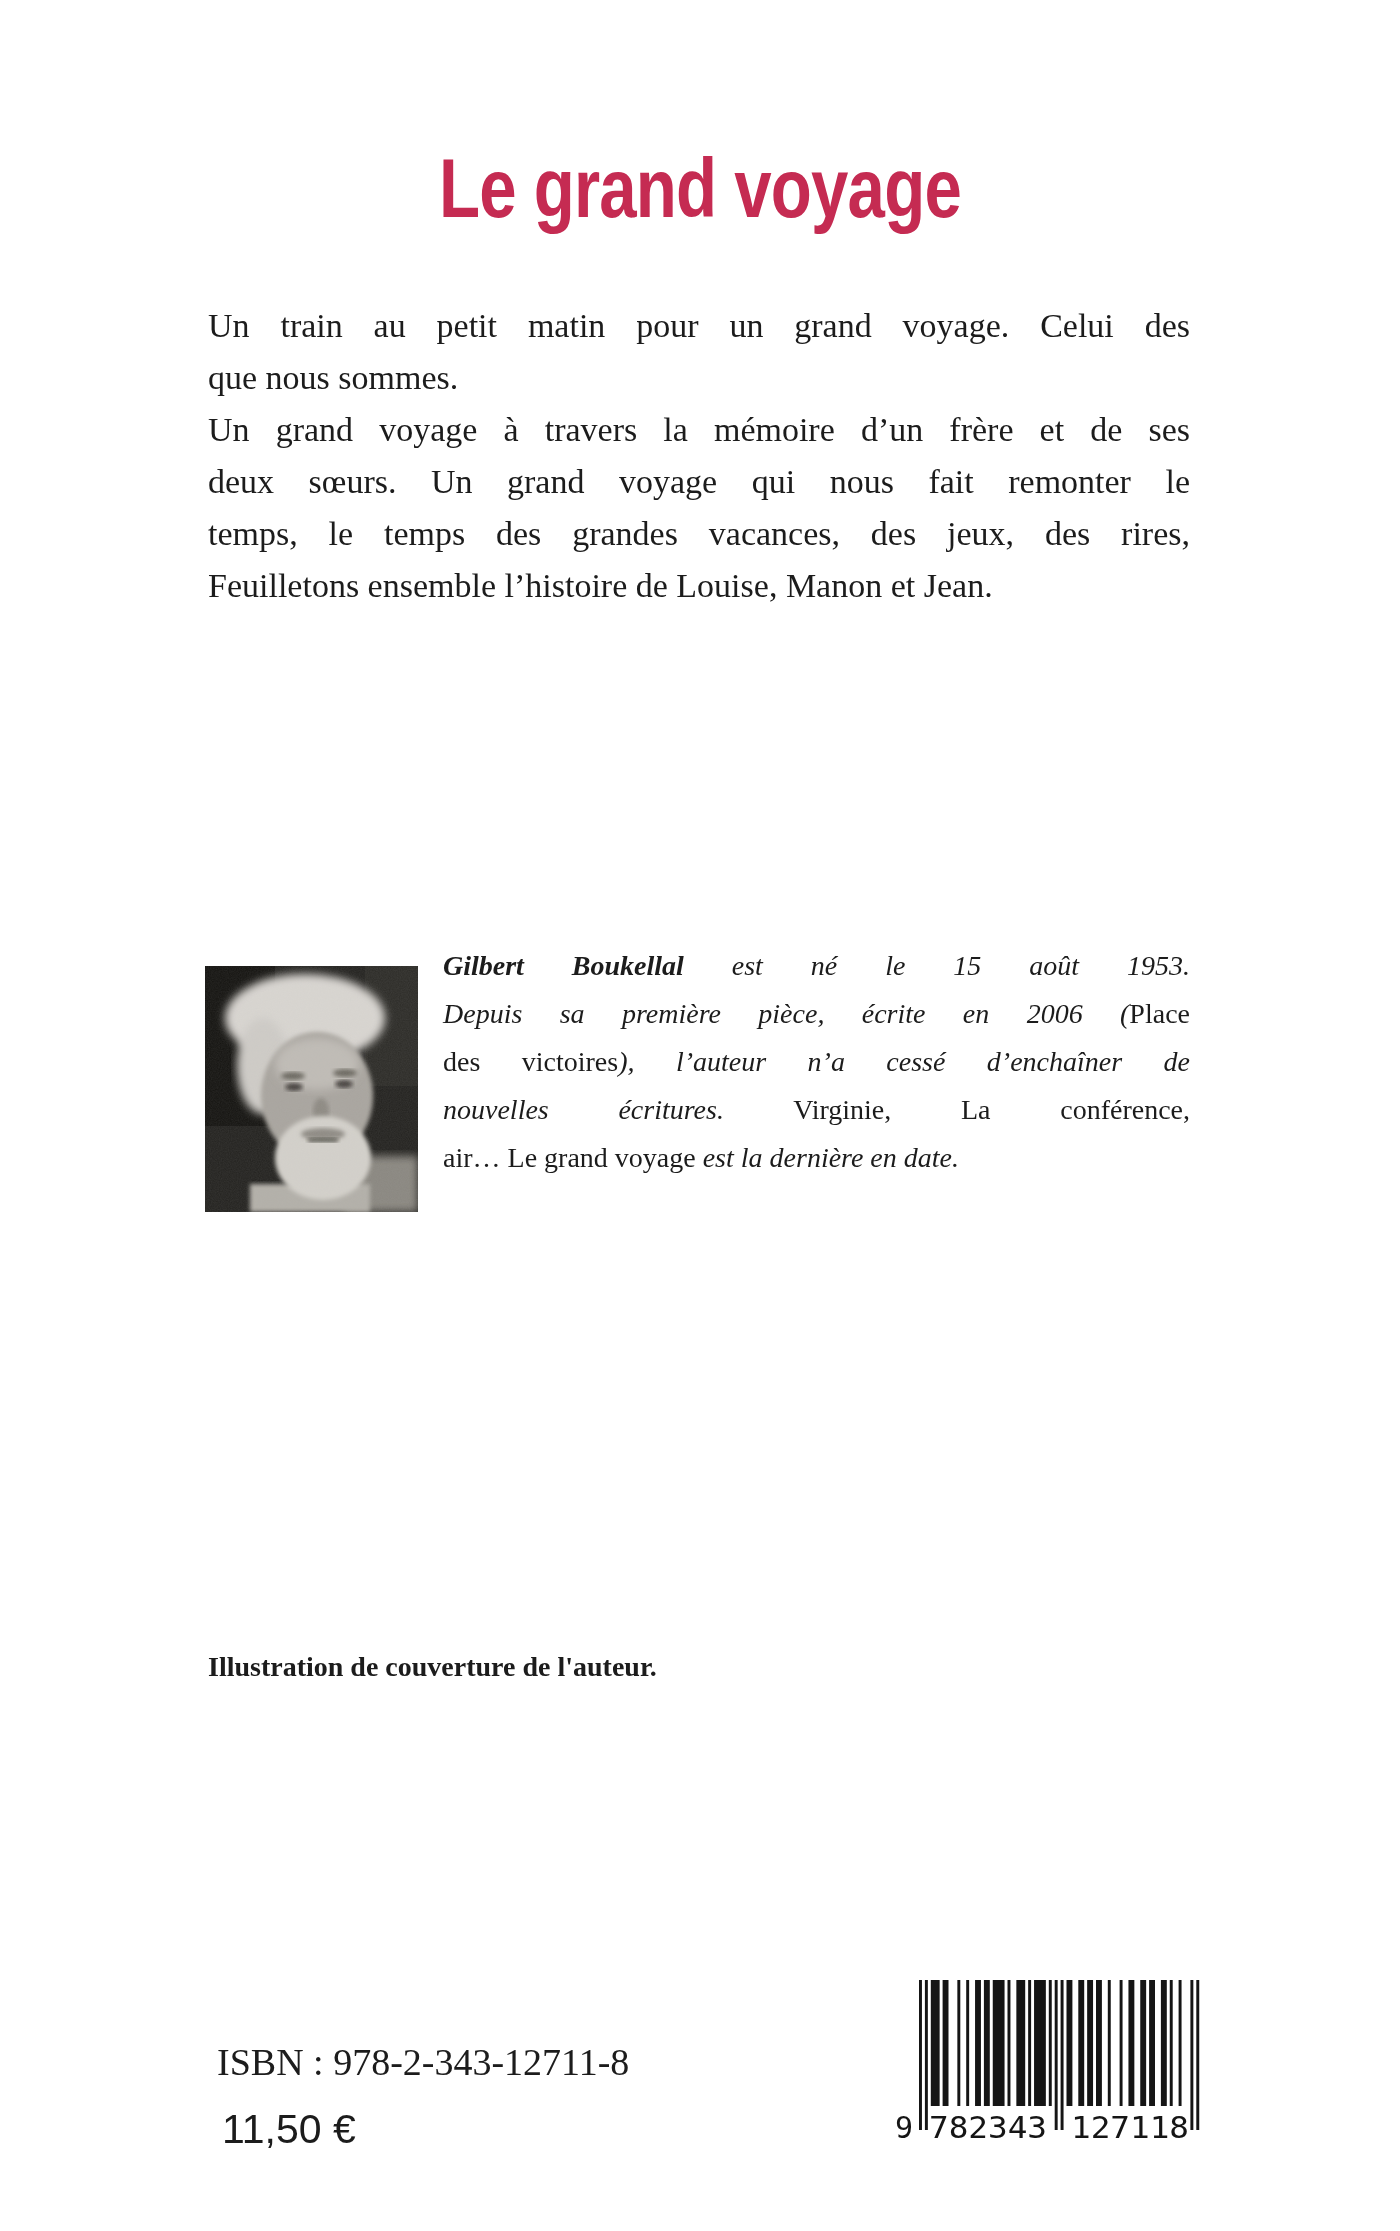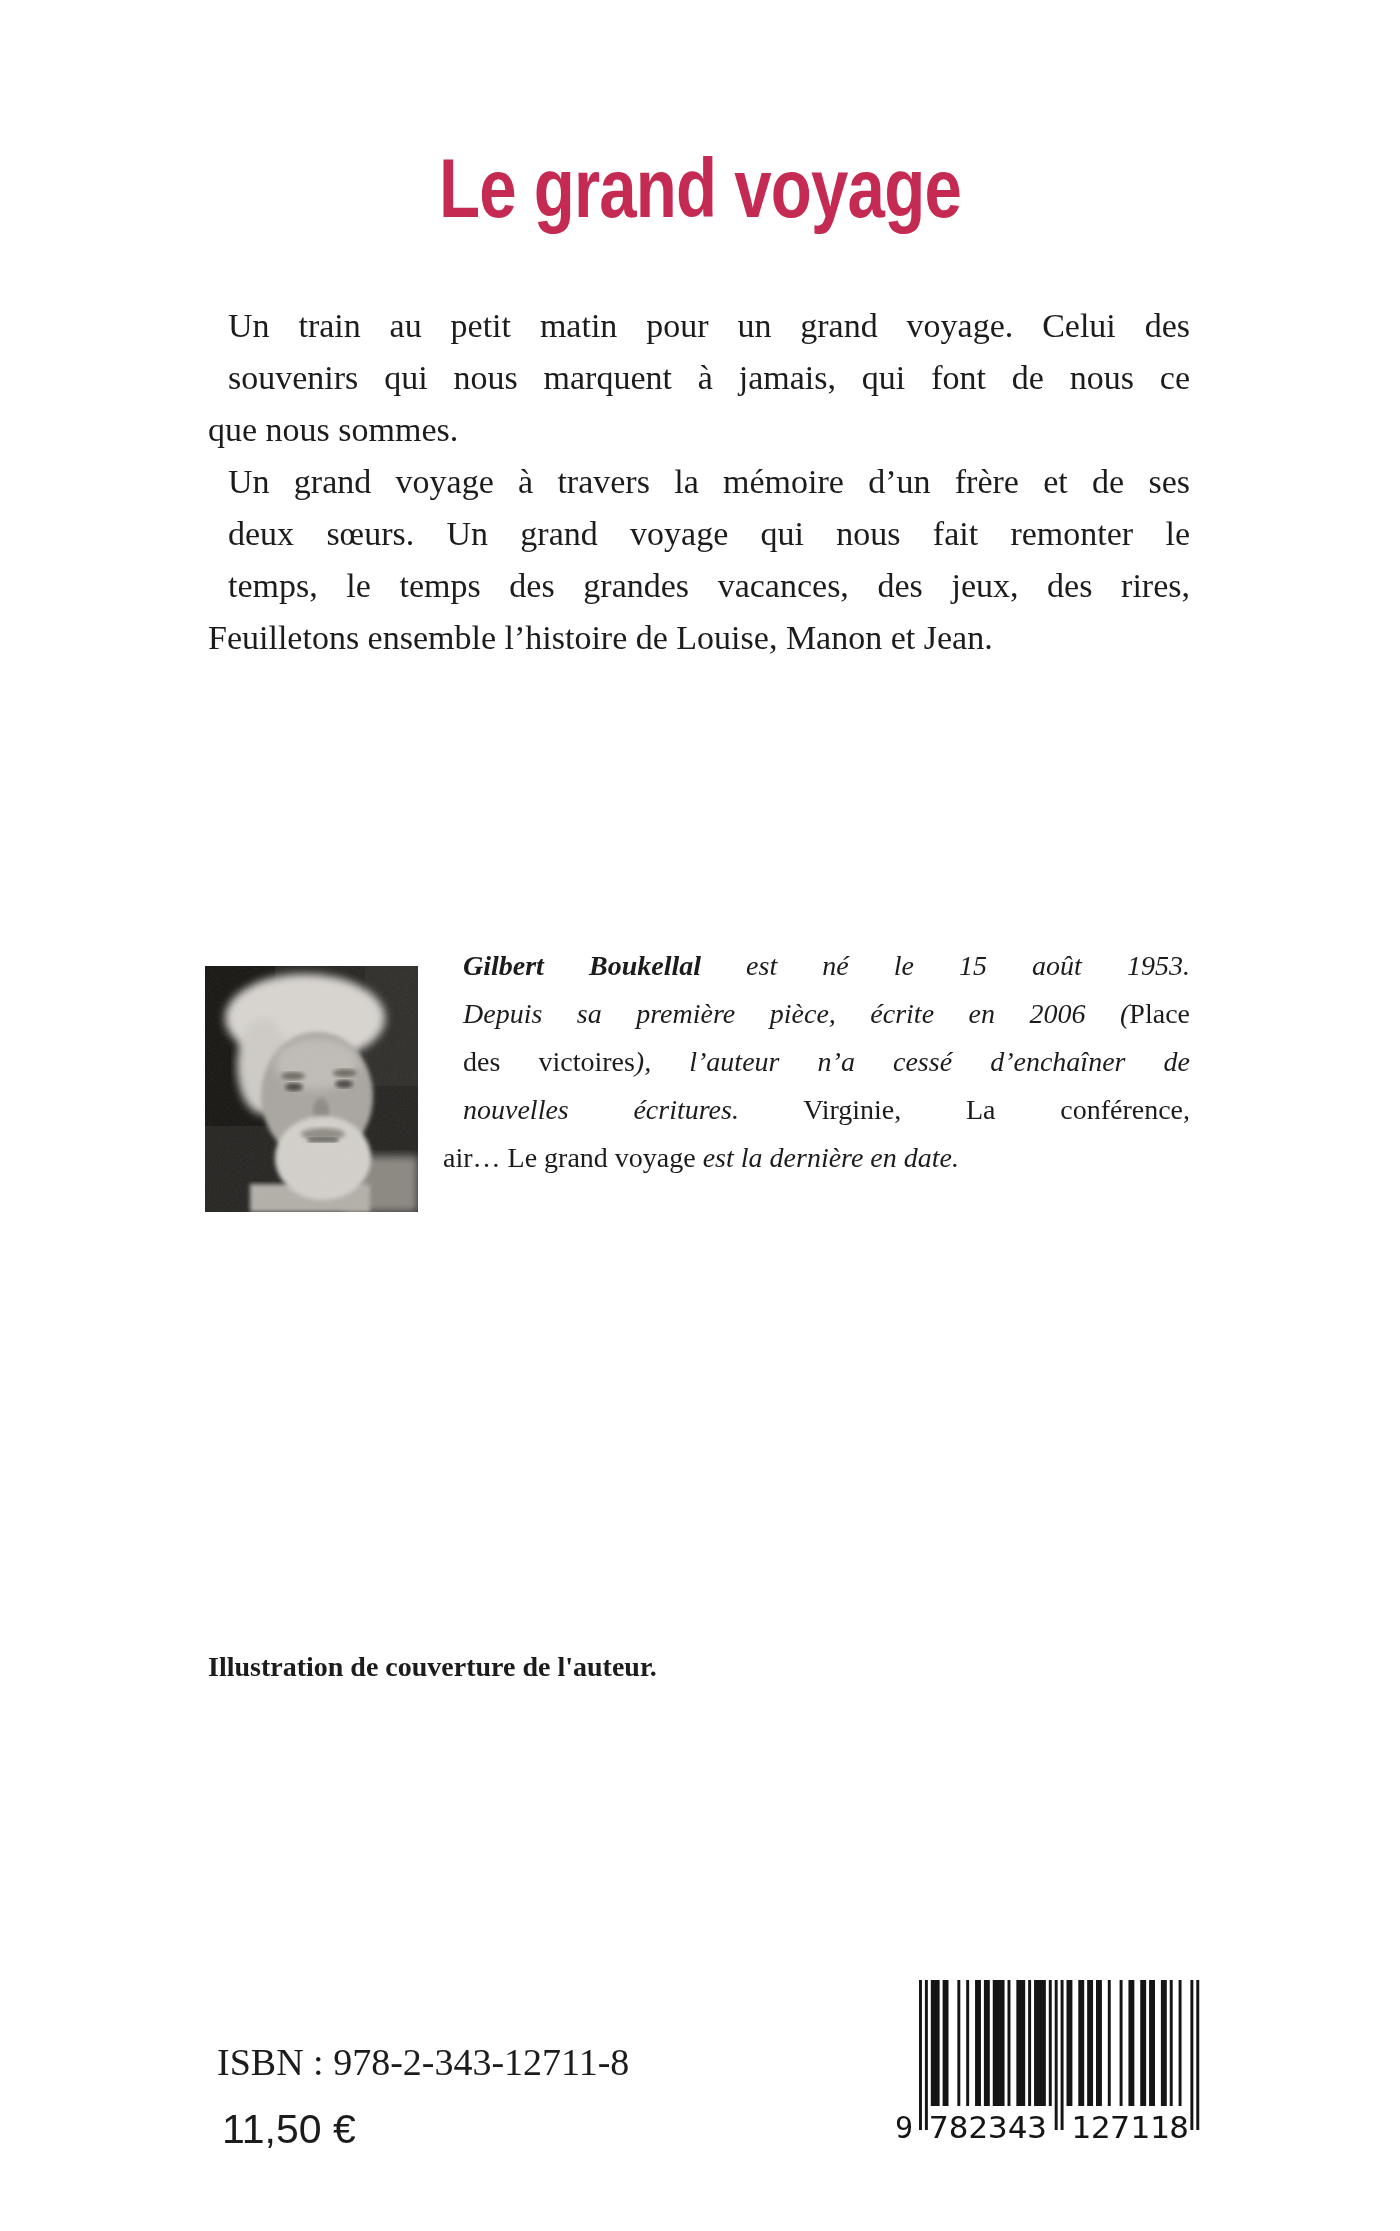--- a/index.html
+++ b/index.html
@@ -11,21 +11,21 @@
     position:absolute;top:146px;left:0;width:100%;margin:0;
     text-align:center;font-family:"Liberation Sans",sans-serif;
     font-weight:bold;font-size:84px;line-height:84px;letter-spacing:-1px;
     transform:scaleX(0.8);transform-origin:50% 50%;
   }
   .synopsis{
     position:absolute;left:208px;top:300px;width:982px;
     font-size:34px;line-height:52px;
   }
   .tline{min-height:1em;}
-  .jl{text-align:justify;text-align-last:justify;margin-left:20px;}
+  .jl{text-align:justify;text-align-last:justify;}
   .author-photo{
     position:absolute;left:205px;top:966px;width:213px;height:246px;
     overflow:hidden;background:#23221f;
   }
   .author-bio{
     position:absolute;left:443px;top:942px;width:747px;
     font-size:28px;line-height:48px;
   }
   .seg-r{font-style:normal;}
   .seg-i{font-style:italic;}
@@ -45,21 +45,20 @@
   }
 </style>
 </head>
 <body>
 
 <h1 class="book-title" style="color: rgb(197, 43, 82);">Le grand voyage</h1>
 
 <section class="synopsis">
   <div>
       <div class="tline jl">Un train au petit matin pour un grand voyage. Celui des</div>
-      <div class="tline jl">souvenirs qui nous marquent à jamais, qui font de nous ce</div>
       <div class="tline">que nous sommes.</div>
     </div>
   <div>
       <div class="tline jl">Un grand voyage à travers la mémoire d’un frère et de ses</div>
       <div class="tline jl">deux sœurs. Un grand voyage qui nous fait remonter le</div>
       <div class="tline jl">temps, le temps des grandes vacances, des jeux, des rires,</div>
     </div>
   <div>
       <div class="tline">Feuilletons ensemble l’histoire de Louise, Manon et Jean.</div>
     </div>

